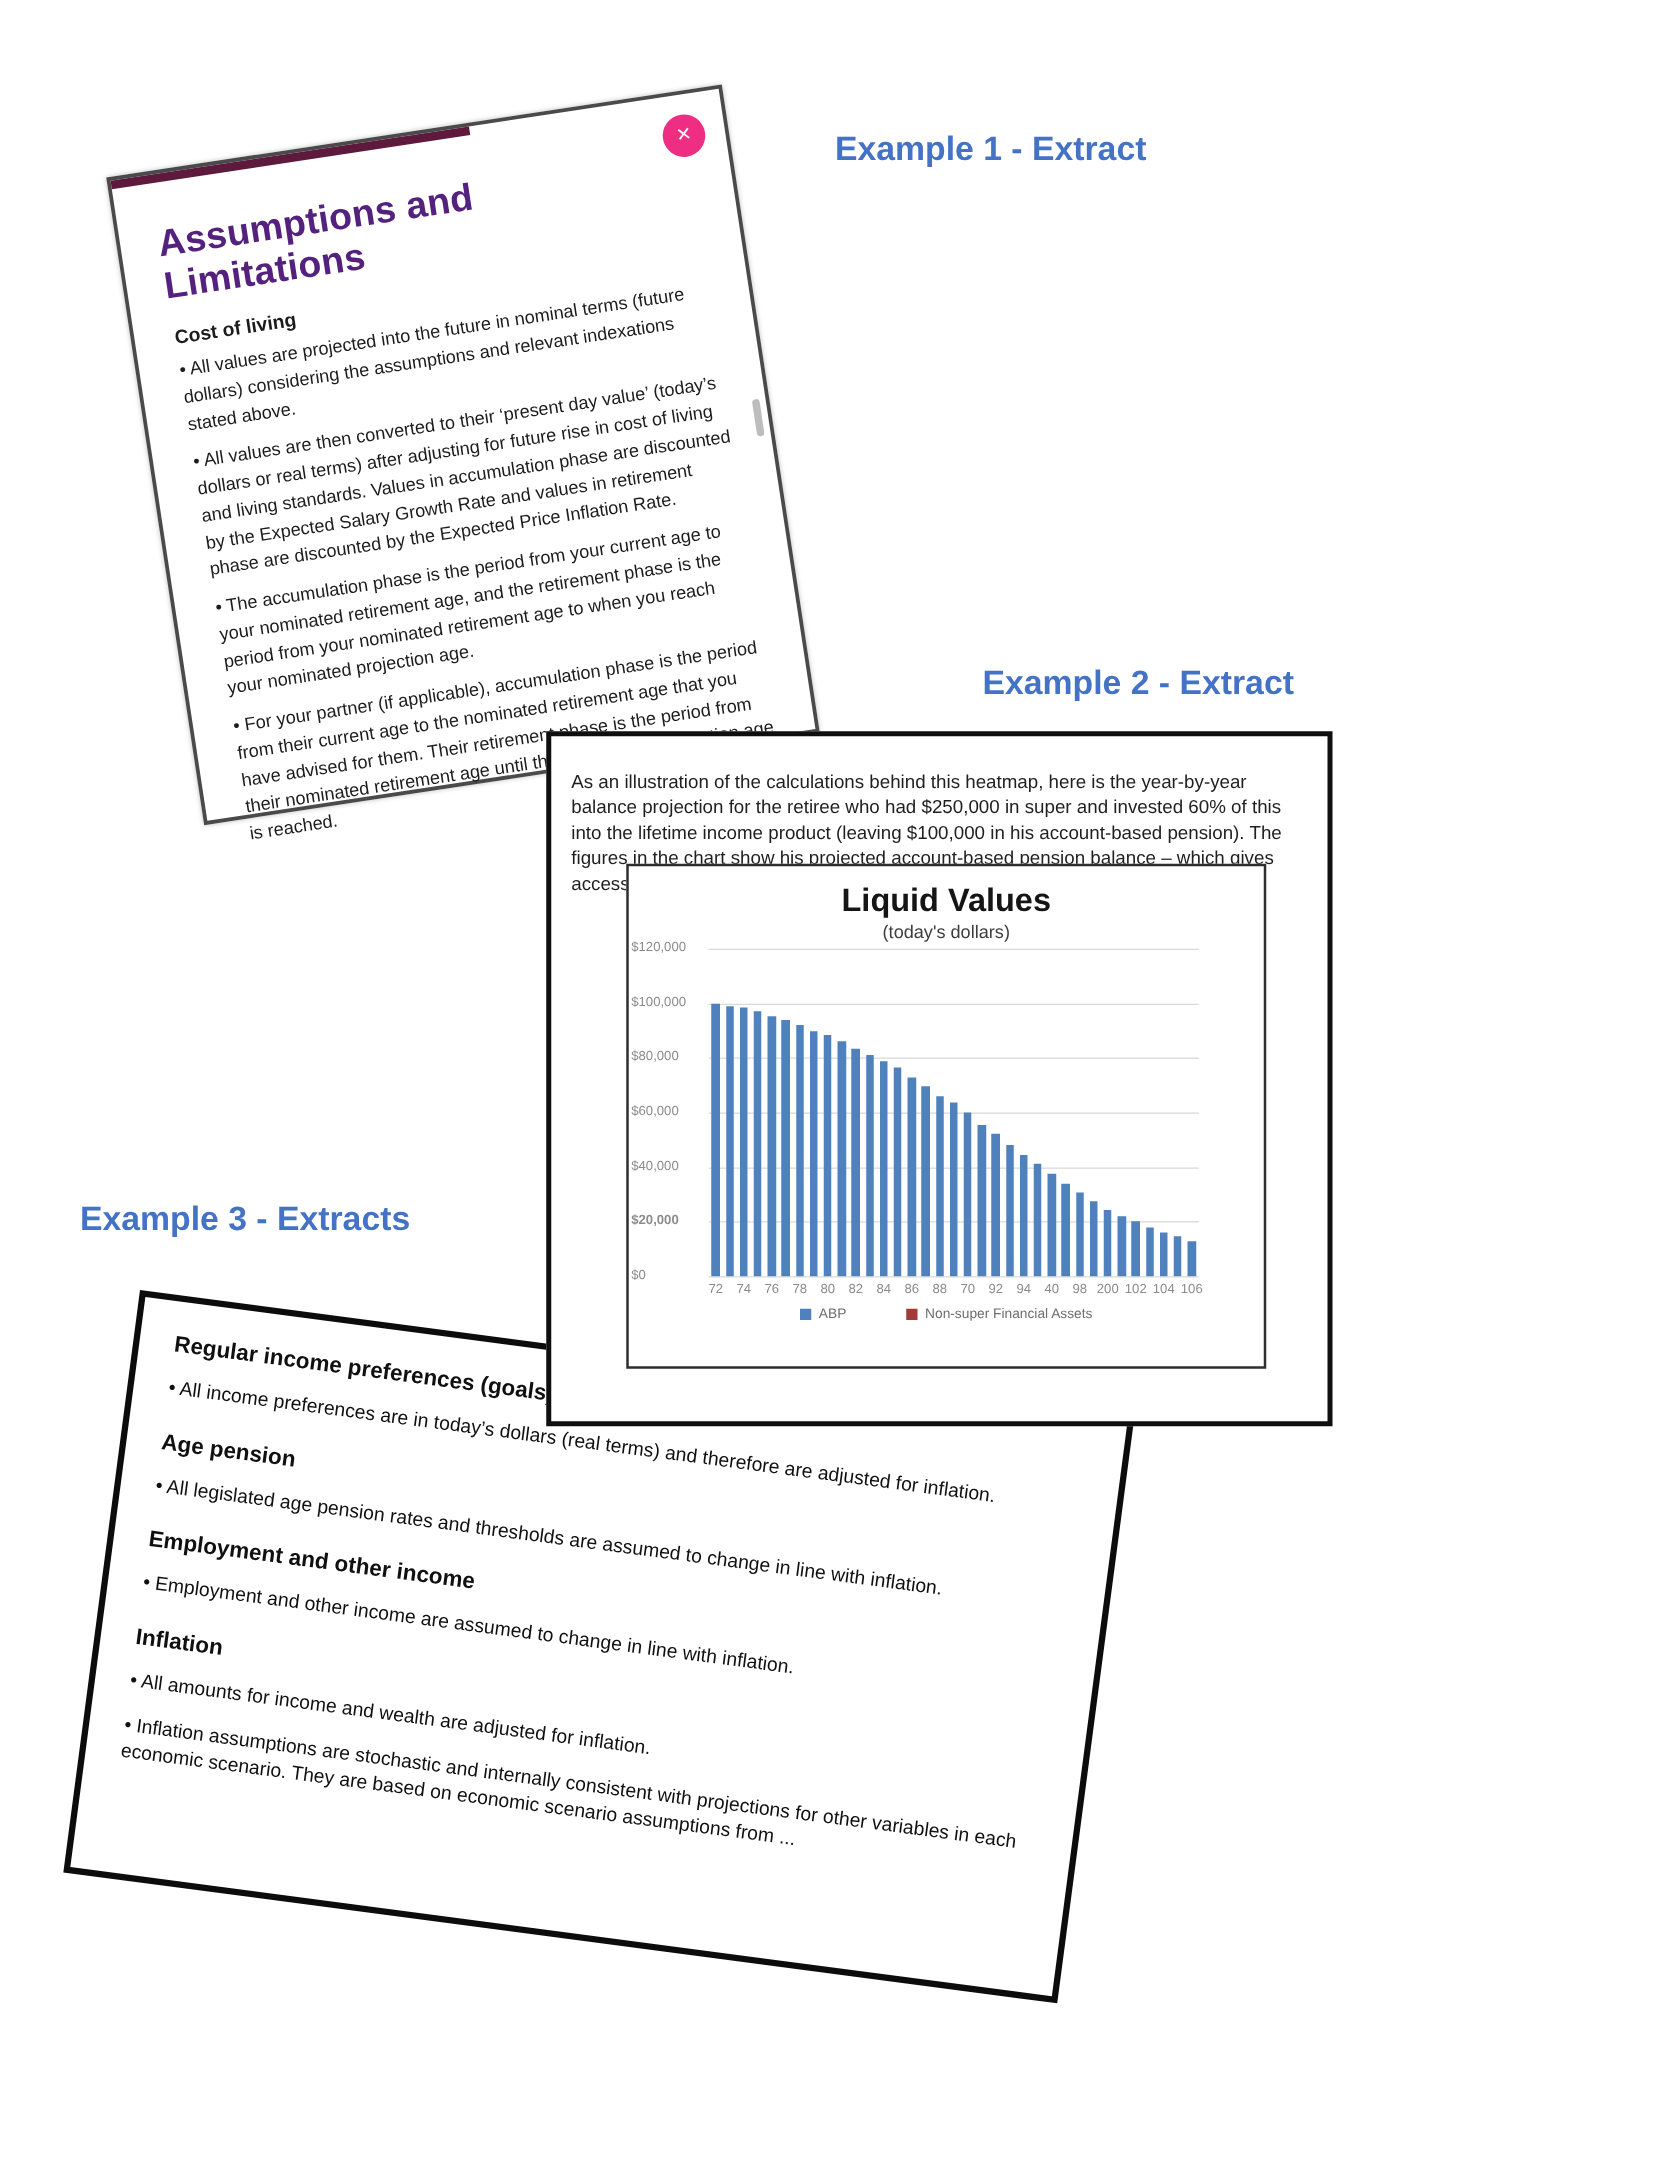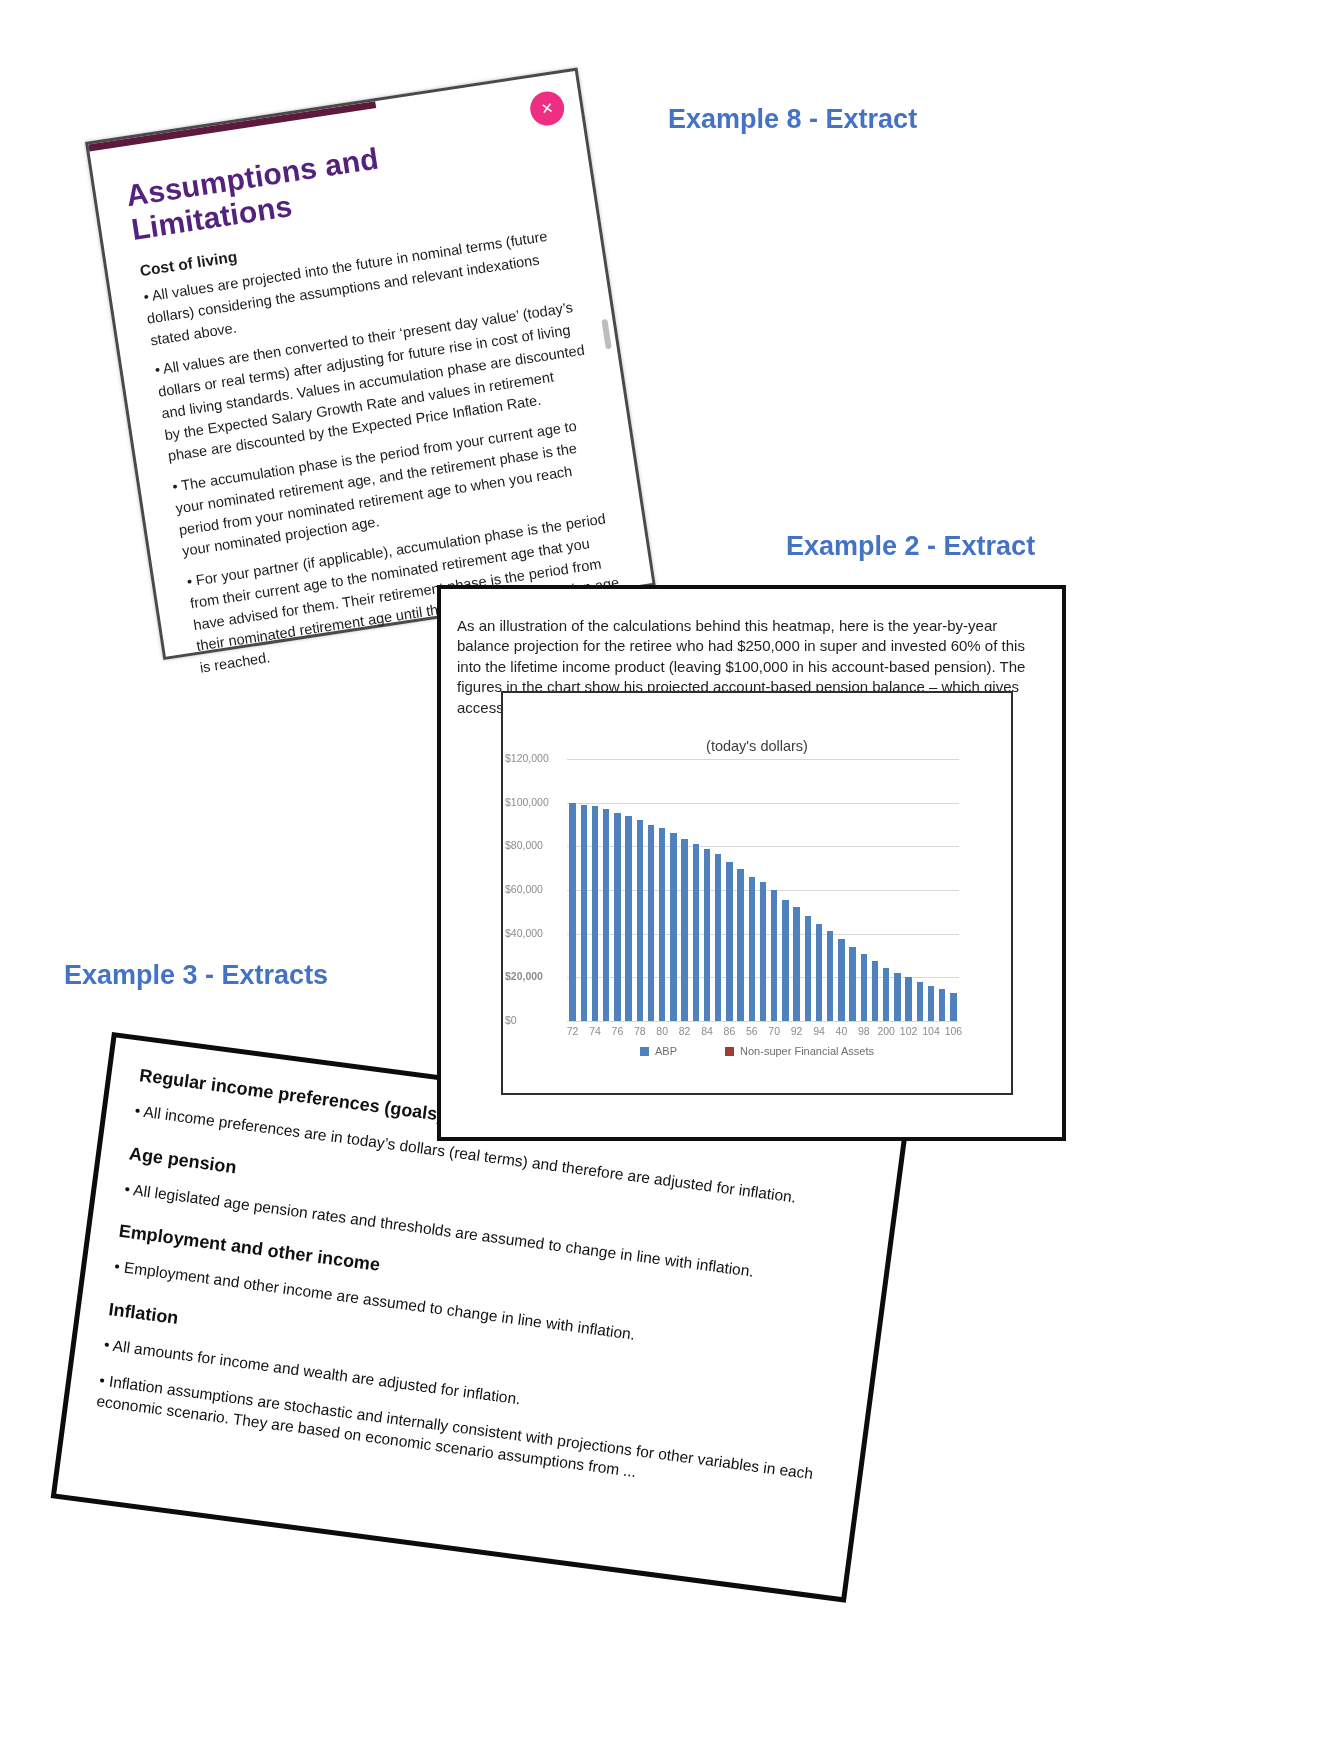--- a/index.html
+++ b/index.html
@@ -58,21 +58,21 @@
         box-sizing:border-box;padding:24px 28px;}
   #box3 .h{font-size:18px;font-weight:bold;color:#101010;margin:22px 0 0 0;}
   #box3 .h:first-child{margin-top:0;}
   #box3 .b{font-size:15.5px;color:#101010;line-height:1.4;margin:14px 0 0 0;}
 </style>
 </head>
 <body>
 
 <div id="canvas">
 
-  <div class="ex-heading" style="left:668px;top:104px;">Example 8 - Extract</div>
+  <div class="ex-heading" style="left:668px;top:104px;">Example 1 - Extract</div>
   <div class="ex-heading" style="left:786px;top:531px;">Example 2 - Extract</div>
   <div class="ex-heading" style="left:64px;top:960px;">Example 3 - Extracts</div>
 
   <div id="card1">
     <div class="accent"></div>
     <div class="close">✕</div>
     <div class="title">Assumptions and Limitations</div>
     <div class="body">
       <p class="sect">Cost of living</p>
       <p class="blt">• All values are projected into the future in nominal terms (future dollars) considering the assumptions and relevant indexations stated above.</p>
@@ -80,20 +80,21 @@
       <p class="blt">• The accumulation phase is the period from your current age to your nominated retirement age, and the retirement phase is the period from your nominated retirement age to when you reach your nominated projection age.</p>
       <p class="blt">• For your partner (if applicable), accumulation phase is the period from their current age to the nominated retirement age that you have advised for them. Their retirement phase is the period from their nominated retirement age until their nominated projection age is reached.</p>
     </div>
     <div class="thumb"></div>
   </div>
 
   <div id="box2">
     <p class="para"><span>As an illustration of the calculations behind this heatmap, here is the year-by-year balance projection for the retiree who had $250,000 in super and invested 60% of this into the lifetime income product (leaving $100,000 in his account-based pension). The figures in the chart show his projected account-based pension balance – which gives access to capital. </span><span class="hl">The figures are in today’s dollars.</span></p>
 
     <div id="chartbox">
+      <div class="ctitle">Liquid Values</div>
       <div class="csub">(today's dollars)</div>
       <div id="plot">
           <div class="gridline" style="top: 262px;"></div>
           <div class="ytick" style="top: 255px;">$0</div>
           <div class="gridline" style="top: 218.333px;"></div>
           <div class="ytick" style="top: 211.333px; font-weight: bold;">$20,000</div>
           <div class="gridline" style="top: 174.667px;"></div>
           <div class="ytick" style="top: 167.667px;">$40,000</div>
           <div class="gridline" style="top: 131px;"></div>
           <div class="ytick" style="top: 124px;">$60,000</div>
@@ -139,21 +140,21 @@
           <div class="bar" style="left: 372.064px; width: 6.272px; height: 31.6583px; background: rgb(79, 129, 189);"></div>
           <div class="bar" style="left: 383.264px; width: 6.272px; height: 28.3833px; background: rgb(79, 129, 189);"></div>
           <div class="xtick" style="left: 5.6px;">72</div>
           <div class="xtick" style="left: 28px;">74</div>
           <div class="xtick" style="left: 50.4px;">76</div>
           <div class="xtick" style="left: 72.8px;">78</div>
           <div class="xtick" style="left: 95.2px;">80</div>
           <div class="xtick" style="left: 117.6px;">82</div>
           <div class="xtick" style="left: 140px;">84</div>
           <div class="xtick" style="left: 162.4px;">86</div>
-          <div class="xtick" style="left: 184.8px;">56</div>
+          <div class="xtick" style="left: 184.8px;">88</div>
           <div class="xtick" style="left: 207.2px;">70</div>
           <div class="xtick" style="left: 229.6px;">92</div>
           <div class="xtick" style="left: 252px;">94</div>
           <div class="xtick" style="left: 274.4px;">40</div>
           <div class="xtick" style="left: 296.8px;">98</div>
           <div class="xtick" style="left: 319.2px;">200</div>
           <div class="xtick" style="left: 341.6px;">102</div>
           <div class="xtick" style="left: 364px;">104</div>
           <div class="xtick" style="left: 386.4px;">106</div>
         </div>

